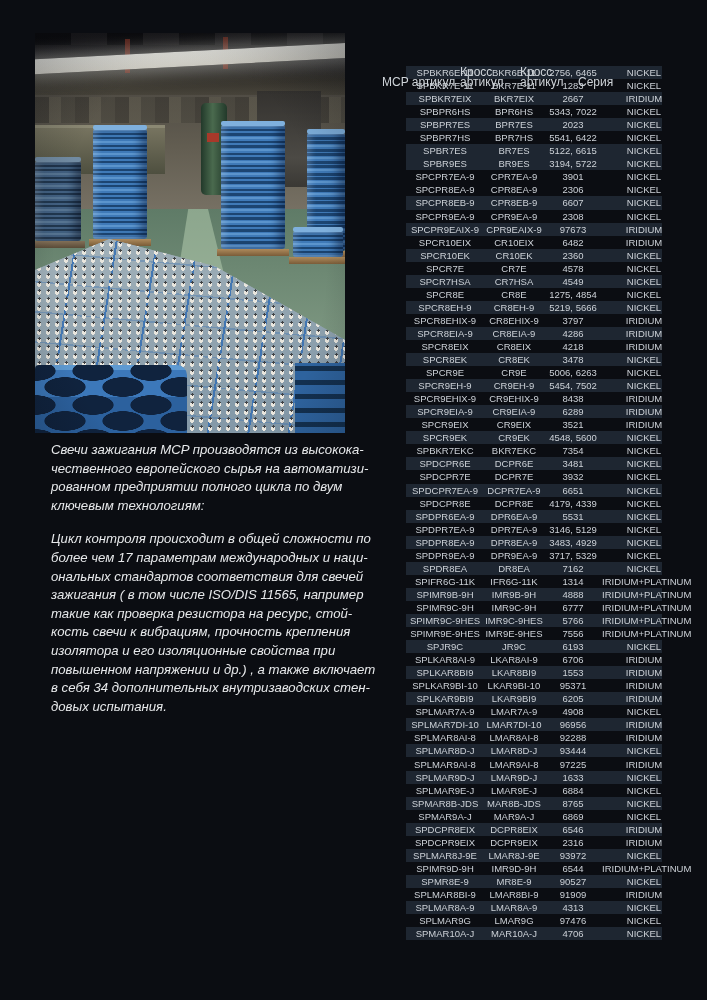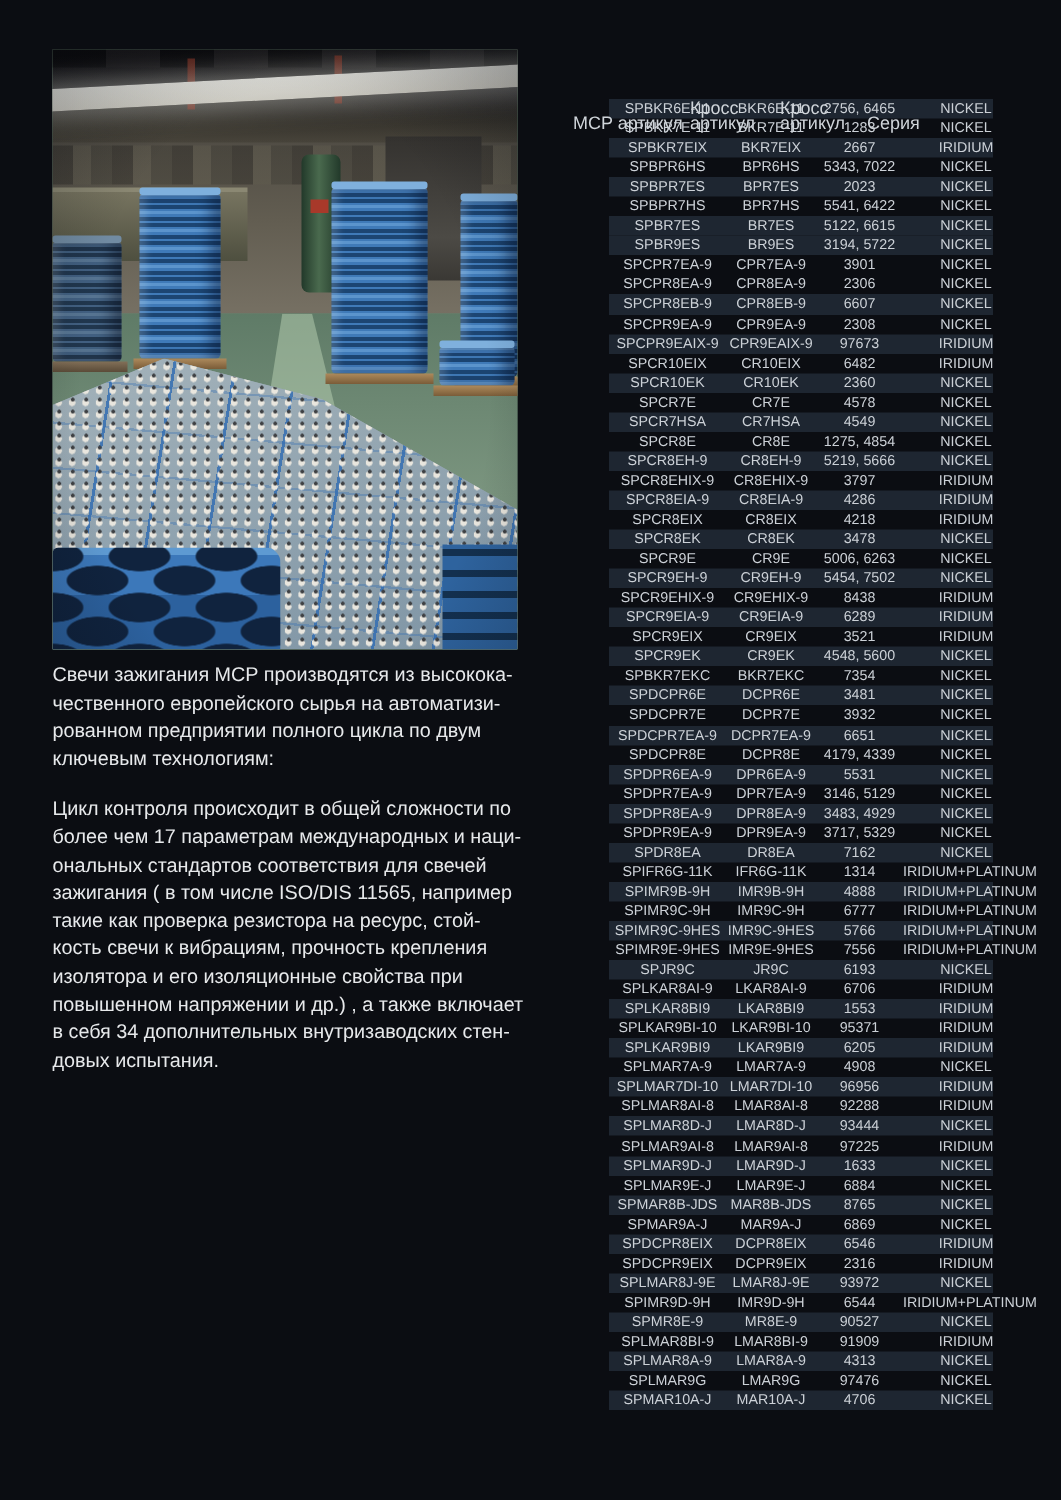--- a/index.html
+++ b/index.html
@@ -66,21 +66,21 @@
       radial-gradient(ellipse 21px 10px at 30px 22px,#10233e 96%,rgba(0,0,0,0)) 28px 18px/58px 34px repeat,
       linear-gradient(180deg,#5e9ad2 0 5px,#3c78ba 5px 32px,#2c619e 32px 100%);}
   .ph-crate-right{left:260px;top:330px;width:50px;height:70px;
     background:repeating-linear-gradient(180deg,#2e639e 0 3px,#13304f 3px 8px,#2e639e 8px 14px);}
   .ph-overlay{left:0;top:0;width:310px;height:400px;
     background:linear-gradient(180deg,rgba(5,5,10,.22),rgba(0,0,0,0) 16%),
                radial-gradient(ellipse at 50% 58%,rgba(0,0,0,0) 62%,rgba(5,8,14,.28));}
 
   
   .article{position:absolute;left:35px;top:441px;width:322px;color:#e7e9eb;}
-  .article p{margin:0 0 15px 0;font-size:13.2px;line-height:18.6px;white-space:pre;letter-spacing:0;}
+  .article p{margin:0 0 15px 16px;font-size:13.2px;line-height:18.6px;white-space:pre;letter-spacing:0;font-style:italic;}
 
   
   .catalog{position:absolute;left:382px;top:36px;width:280px;color:#ccd1d7;}
   .thead{display:grid;grid-template-columns:78px 60px 58px 84px;align-items:end;height:26px;margin-bottom:4px;}
   .th{font-size:12px;line-height:10.5px;color:#cfd4d9;}
   .th.one{white-space:nowrap;margin-top:41px;}
   .tbody{display:block;margin-left:24px;}
   .trow{display:grid;grid-template-columns:78px 60px 58px 84px;height:13.05px;align-items:center;}
   .trow.hl{background:#1e2631;}
   .td{font-size:9.5px;line-height:13px;text-align:center;white-space:nowrap;overflow:visible;}

